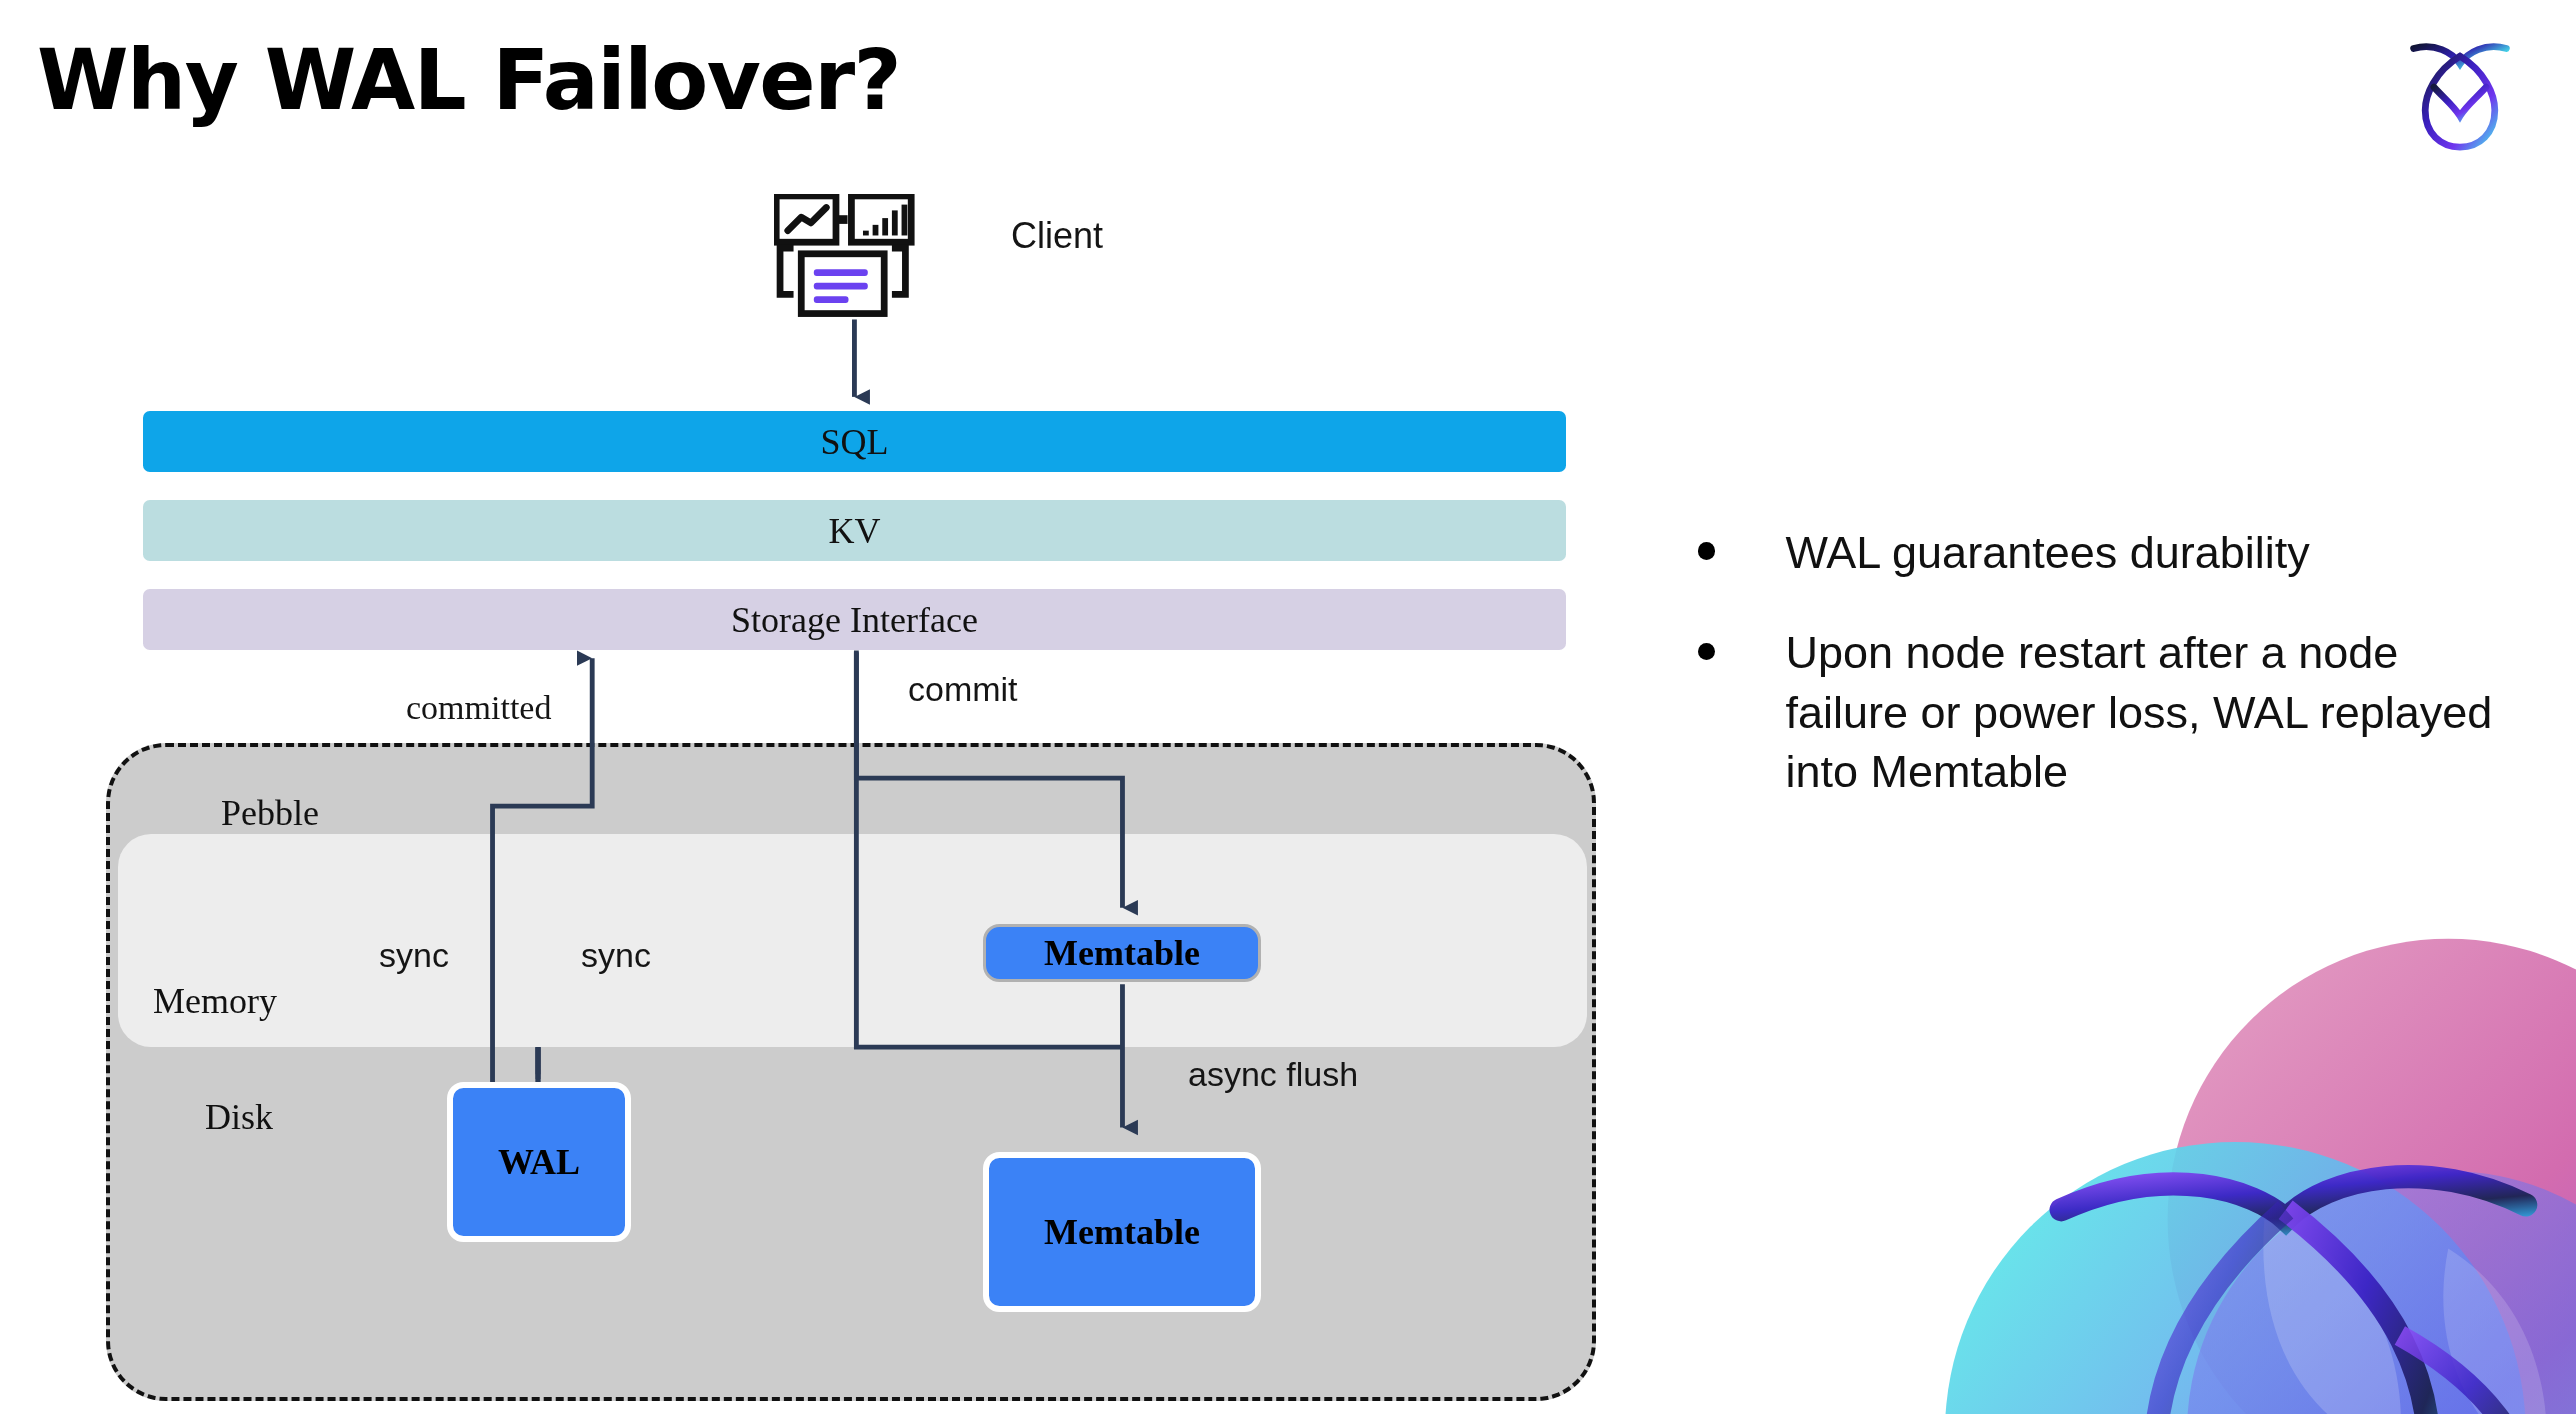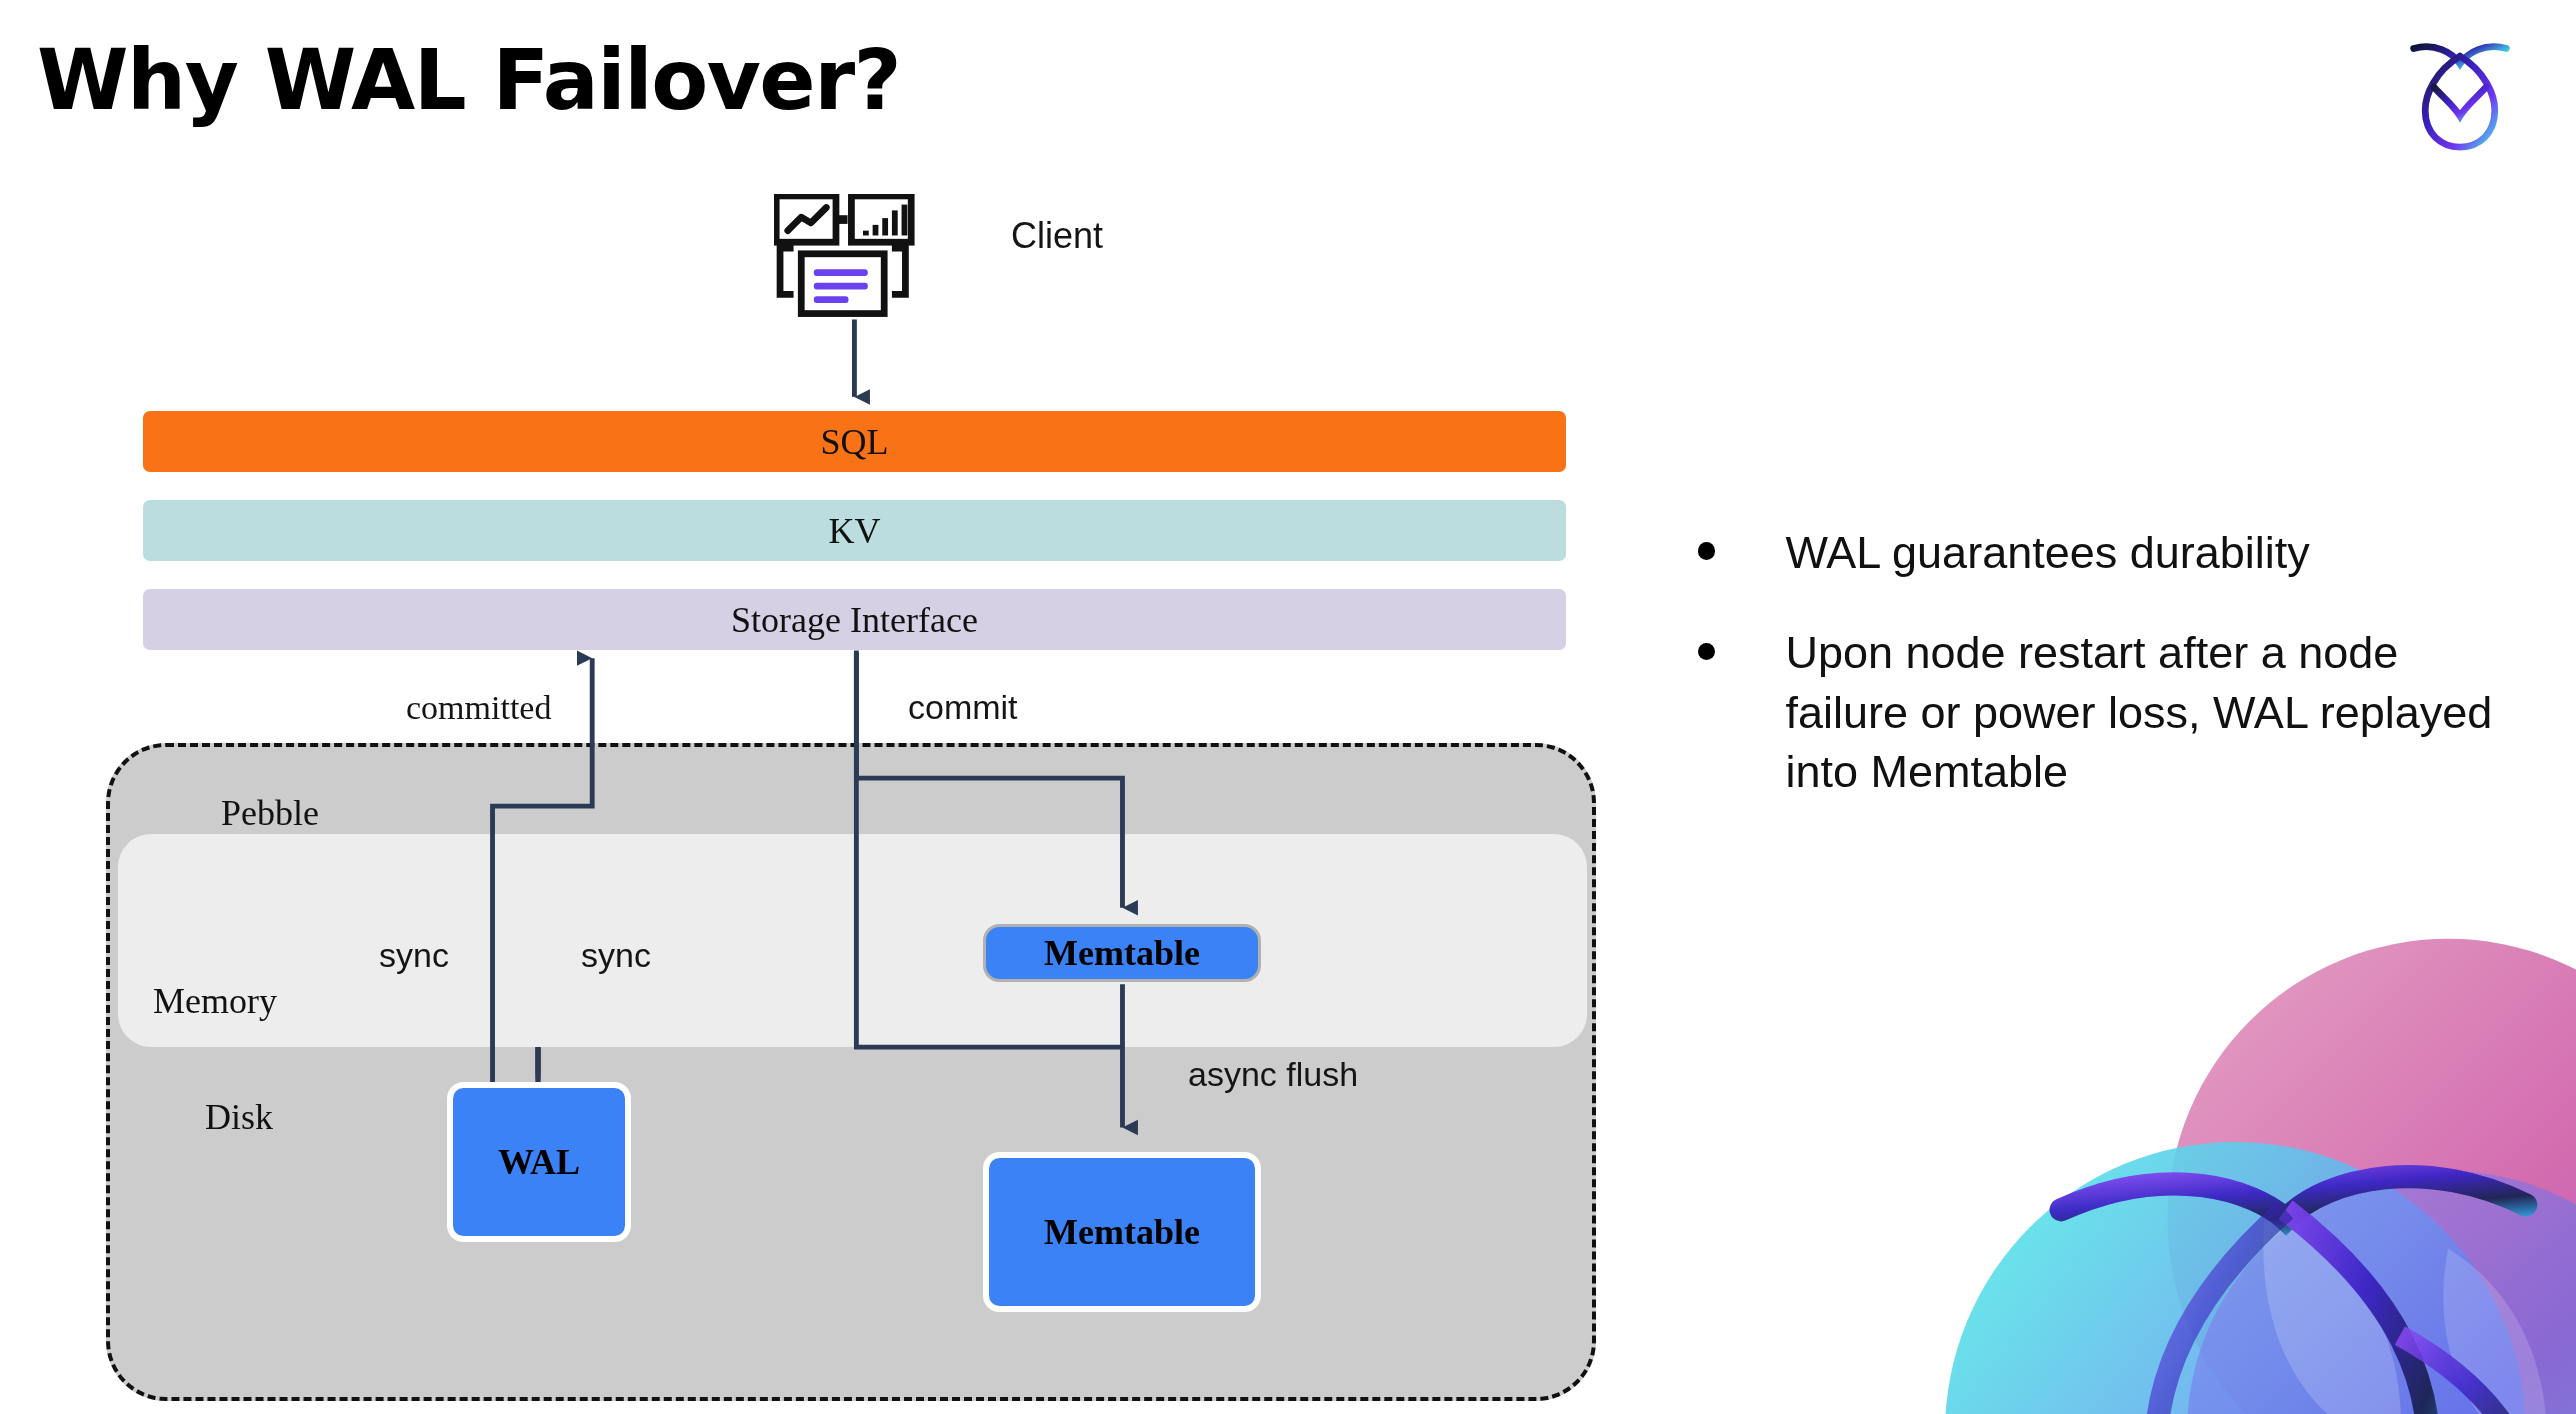--- a/index.html
+++ b/index.html
@@ -100,21 +100,21 @@
 
   
   .edge-label{
     position:absolute;
     font-family:"Liberation Sans", sans-serif;
     font-size:34px;
     color:#151515;
     white-space:nowrap;
   }
   #lbl-committed{ left:406px; top:689px;font-family:Liberation Serif, serif; }
-  #lbl-commit{   left:908px; top:688px; }
+  #lbl-commit{   left:908px; top:670px; }
   #lbl-sync-a{   left:379px; top:936px; }
   #lbl-sync-b{   left:581px; top:936px; }
   #lbl-asyncflush{ left:1188px; top:1055px; }
 
   
   #edges{position:absolute; left:0; top:0; width:1645px; height:1415px; pointer-events:none;}
 
   
   #bullets{
     position:absolute; left:1698px; top:523px; width:832px;
@@ -234,21 +234,21 @@
       <path d="M122,56 L136,56 L136,104 L122,104" fill="none" stroke="#111111" stroke-width="7"></path>
 
       <rect x="28" y="62" width="86" height="62" fill="#ffffff" stroke="#111111" stroke-width="7"></rect>
       <rect x="41" y="78" width="56" height="7" rx="3" fill="#6b42f0"></rect>
       <rect x="41" y="92" width="56" height="7" rx="3" fill="#6b42f0"></rect>
       <rect x="41" y="106" width="36" height="7" rx="3" fill="#6b42f0"></rect>
     </svg>
   </div>
   <div id="client-label">Client</div>
 
-  <div class="layer-bar" id="layer-sql" style="background:#f97316">
+  <div class="layer-bar" id="layer-sql" style="background:#0ea5e9">
     <span>SQL</span>
   </div>
   <div class="layer-bar" id="layer-kv" style="background:#bbdde0">
     <span>KV</span>
   </div>
   <div class="layer-bar" id="layer-storage" style="background:#d6d0e4">
     <span>Storage Interface</span>
   </div>
 
   <div id="pebble-box"></div>

